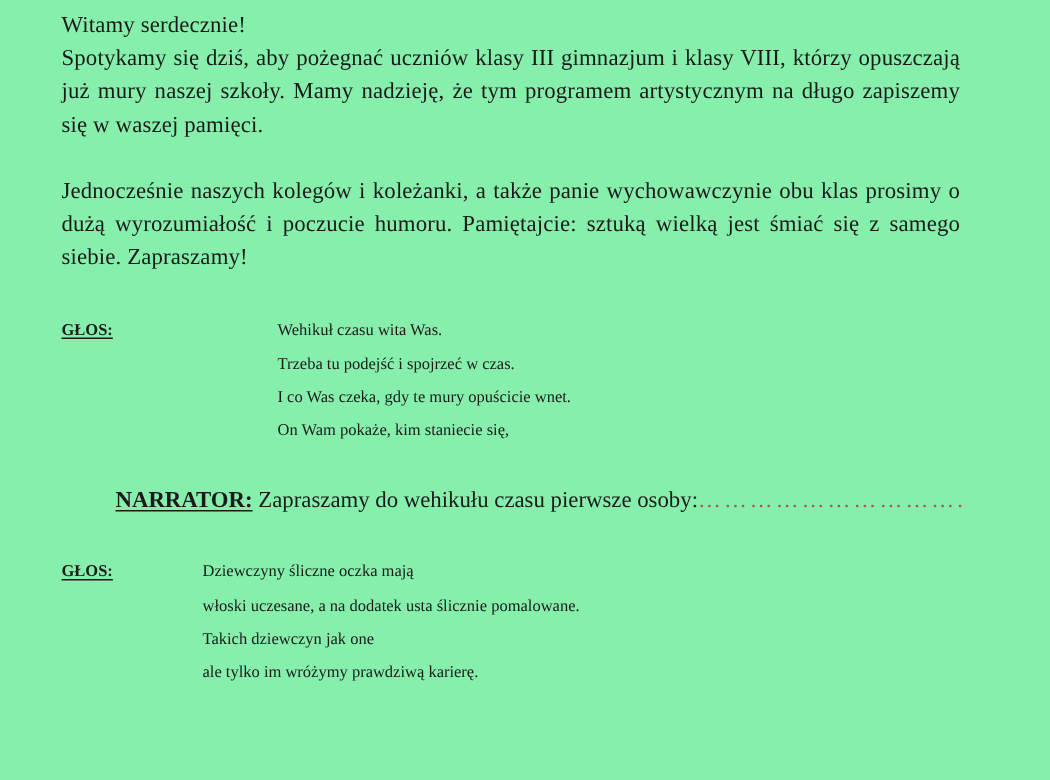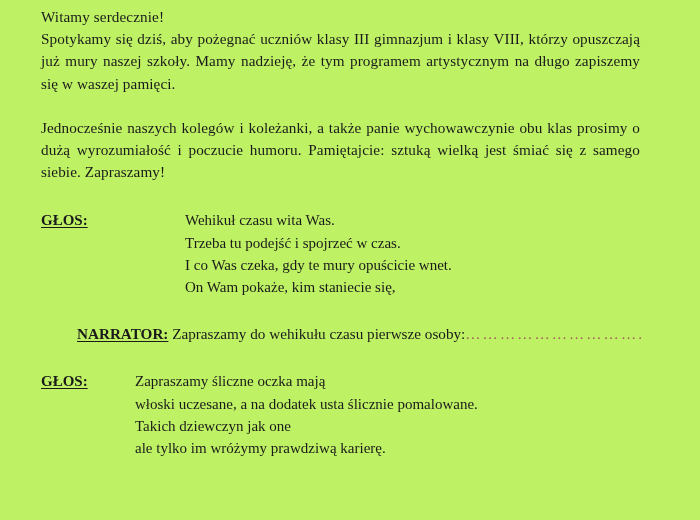--- a/index.html
+++ b/index.html
@@ -14,40 +14,40 @@
     font-family: "Liberation Serif", "DejaVu Serif", serif;
     color: #1a1a1a;
   }
 
   .page {
     position: relative;
     width: 700px;
     height: 520px;
     box-sizing: border-box;
     padding: 6px 60px 0 41px;
-    background: #bef264;
+    background: #86efac;
   }
 
   
   .para {
     font-size: 15.2px;
     line-height: 22.2px;
     text-align: justify;
     text-justify: inter-word;
     margin: 0;
     letter-spacing: 0.1px;
   }
   .para.gap-before {
     margin-top: 22px;
   }
 
   
   .speech {
     position: relative;
-    font-size: 15px;
+    font-size: 11px;
     line-height: 22.2px;
   }
   .speech.block-1 { margin-top: 26px; }
   .speech.block-2 { margin-top: 25px; }
 
   .speaker {
     position: absolute;
     left: 0;
     top: 0;
     font-weight: bold;
@@ -119,21 +119,21 @@
   </div>
 
   <div class="narrator-line">
     <span class="narrator-label">NARRATOR:</span><span class="narrator-text">&nbsp;</span><span class="narrator-text">Zapraszamy do wehikułu czasu pierwsze osoby:</span><span class="leader-dots">………………………….</span>
   </div>
 
 
   <div class="speech block-2 indent-135">
     <span class="speaker">GŁOS:</span>
     <ul class="verses">
-      <li>Zapraszamy śliczne oczka mają</li>
+      <li>Dziewczyny śliczne oczka mają</li>
       <li>włoski uczesane, a na dodatek usta ślicznie pomalowane.</li>
       <li>Takich dziewczyn jak one</li>
       <li>ale tylko im wróżymy prawdziwą karierę.</li>
 
     </ul>
   </div>
 
 </div>
 
 </body></html>

